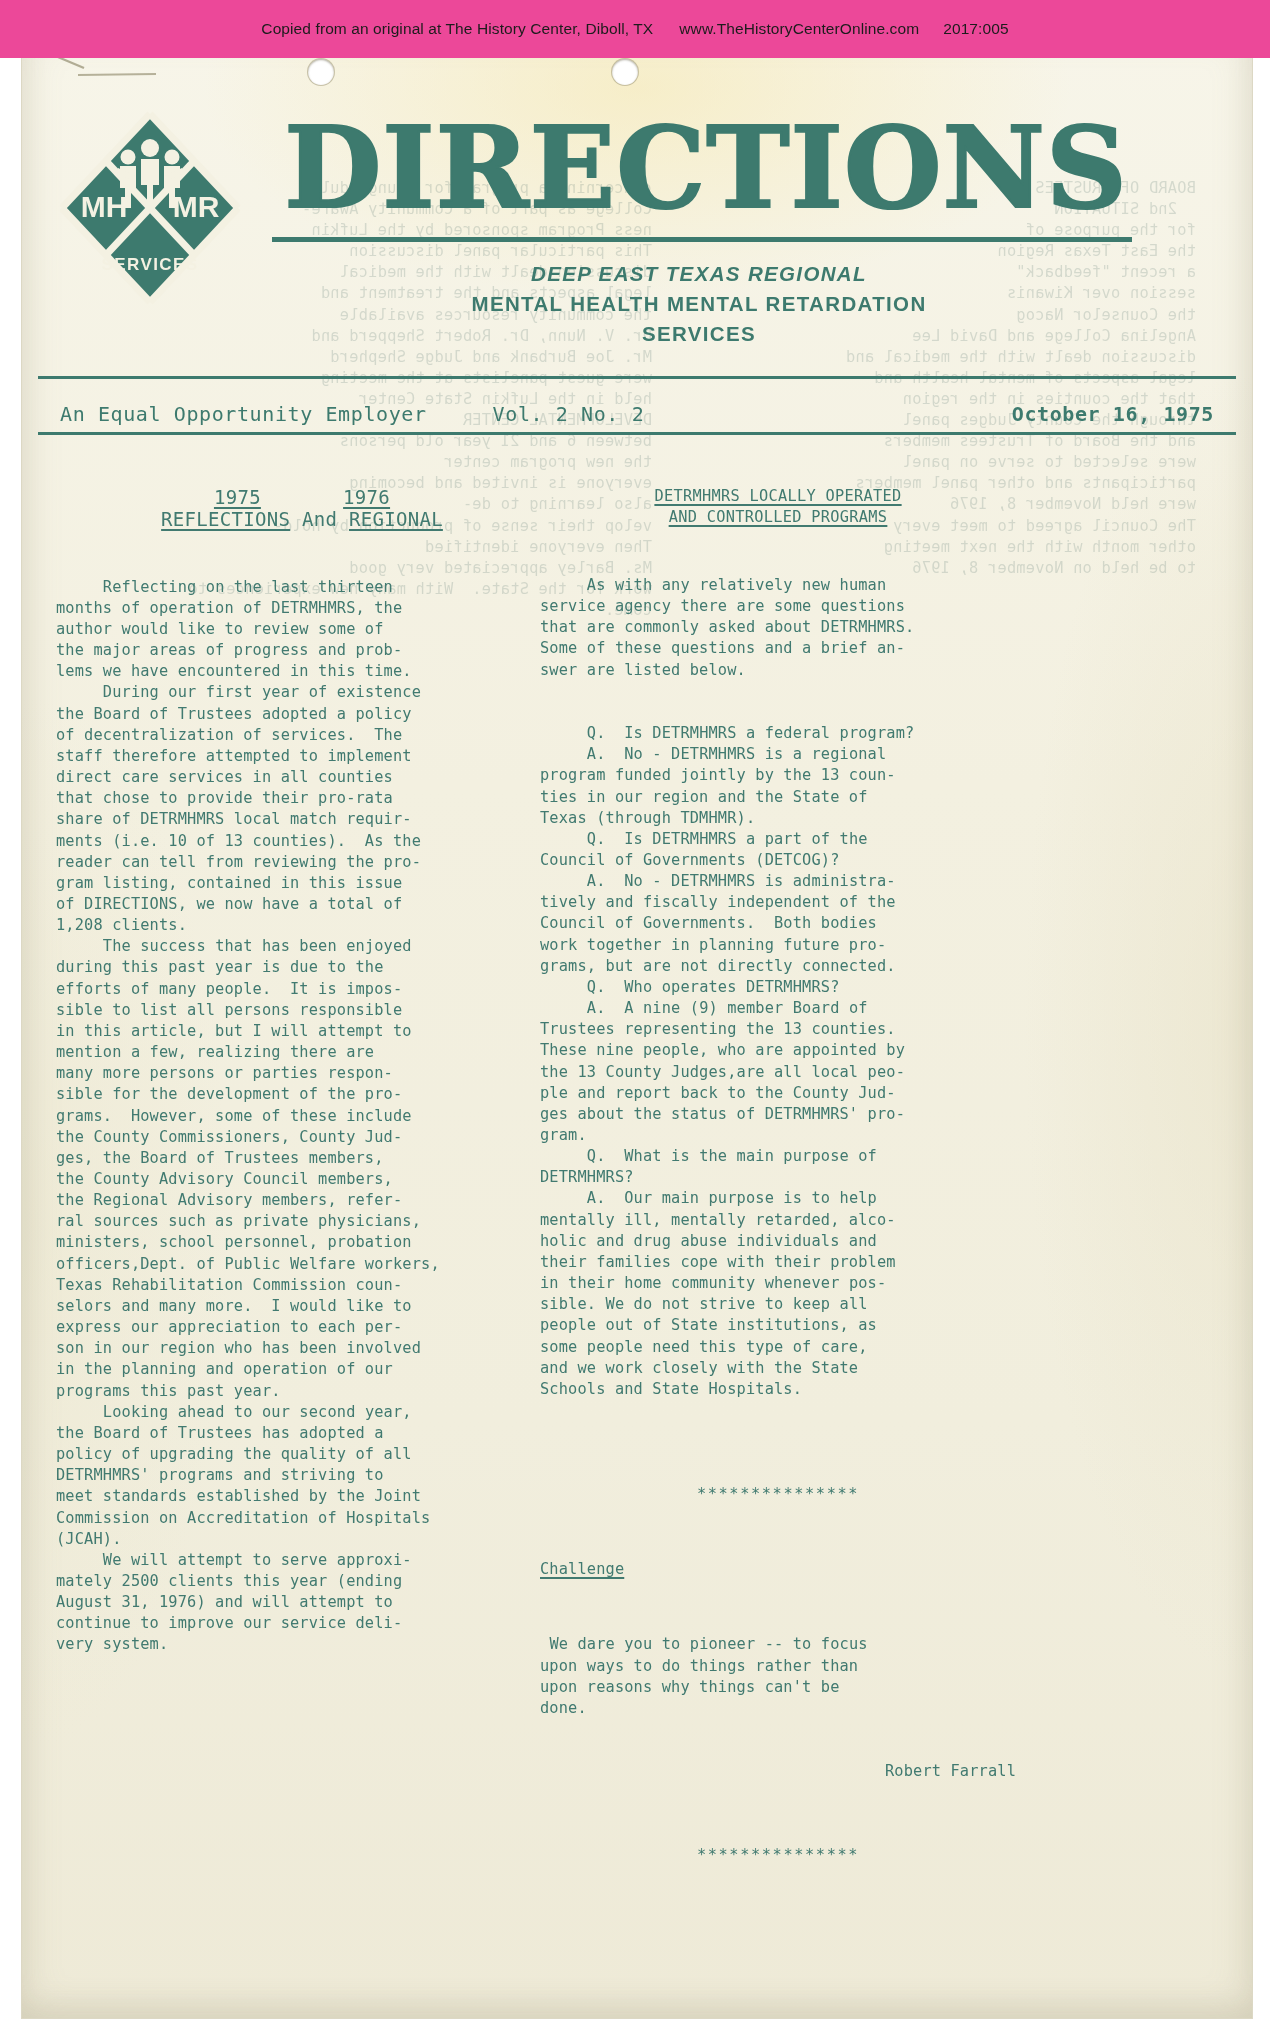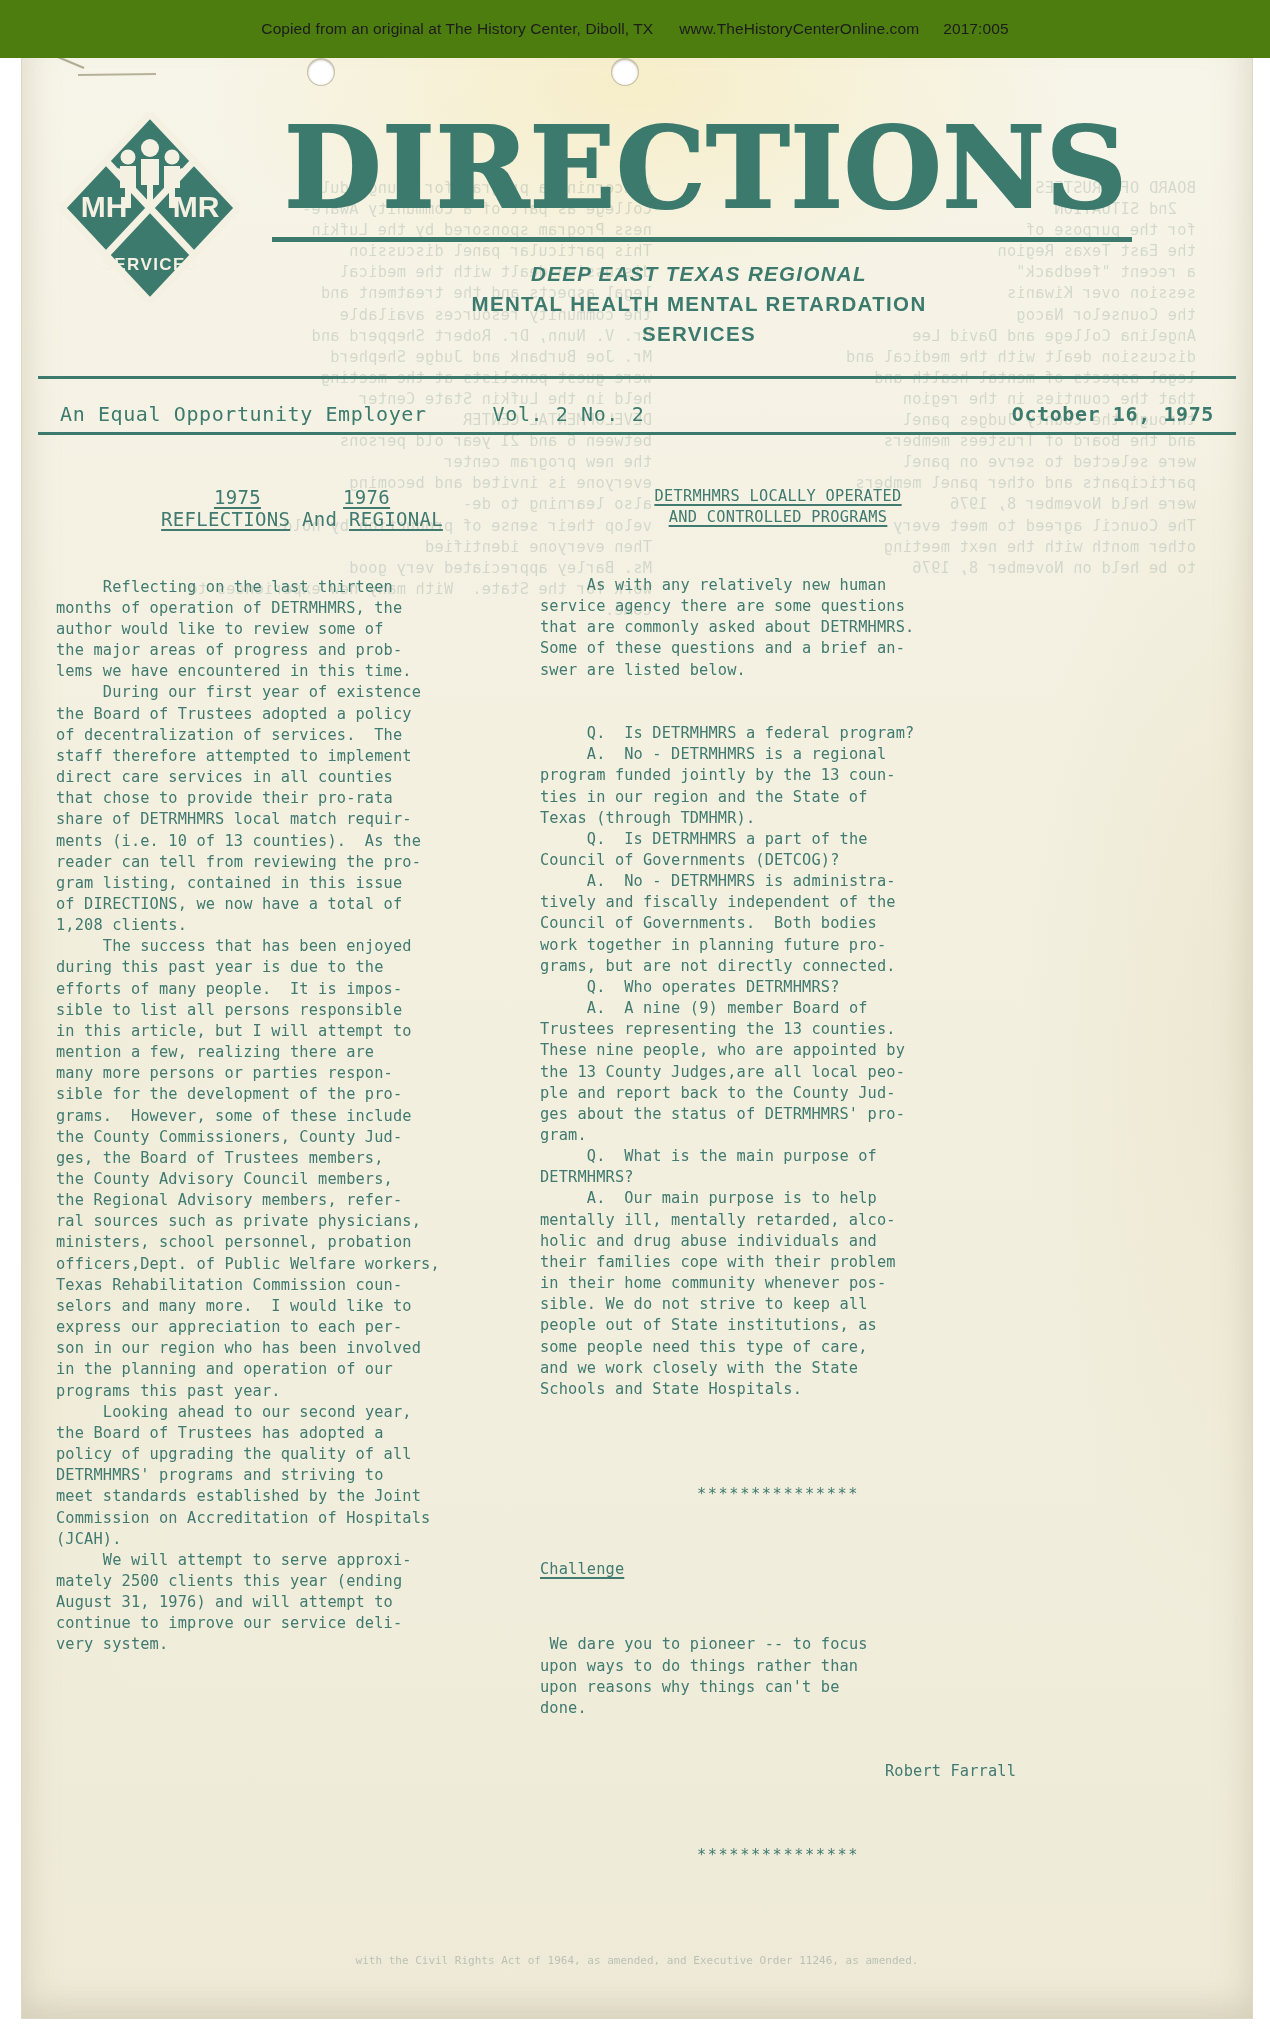--- a/index.html
+++ b/index.html
@@ -8,21 +8,21 @@
     width:1270px;height:2037px;
     background:#ffffff;
     font-family:"DejaVu Sans Mono",monospace;
     overflow:hidden;
     position:relative;
   }
 
   
   .attrib{
     position:absolute;top:0;left:0;width:1270px;height:58px;
-    background:#4d7c0f;
+    background:#ec4899;
     display:flex;align-items:center;justify-content:center;
     font-family:"Liberation Sans",sans-serif;
     font-size:15.5px;color:#1c1c1c;letter-spacing:.1px;
     white-space:pre;z-index:40;
   }
   .attrib .gap1{display:inline-block;width:26px;}
   .attrib .gap2{display:inline-block;width:24px;}
 
   
   .page{
@@ -381,16 +381,15 @@
       <div class="chal-title">Challenge</div>
       <div class="body"> We dare you to pioneer -- to focus
 upon ways to do things rather than
 upon reasons why things can't be
 done.</div>
       <div class="body sig">Robert Farrall</div>
       <div class="stars">***************</div>
     </div>
   </div>
 
-  <div class="disclaimer">with the Civil Rights Act of 1964, as amended, and Executive Order 11246, as amended.</div>
 
   <div class="edge-shade"></div>
 </div>
 
 </body></html>

